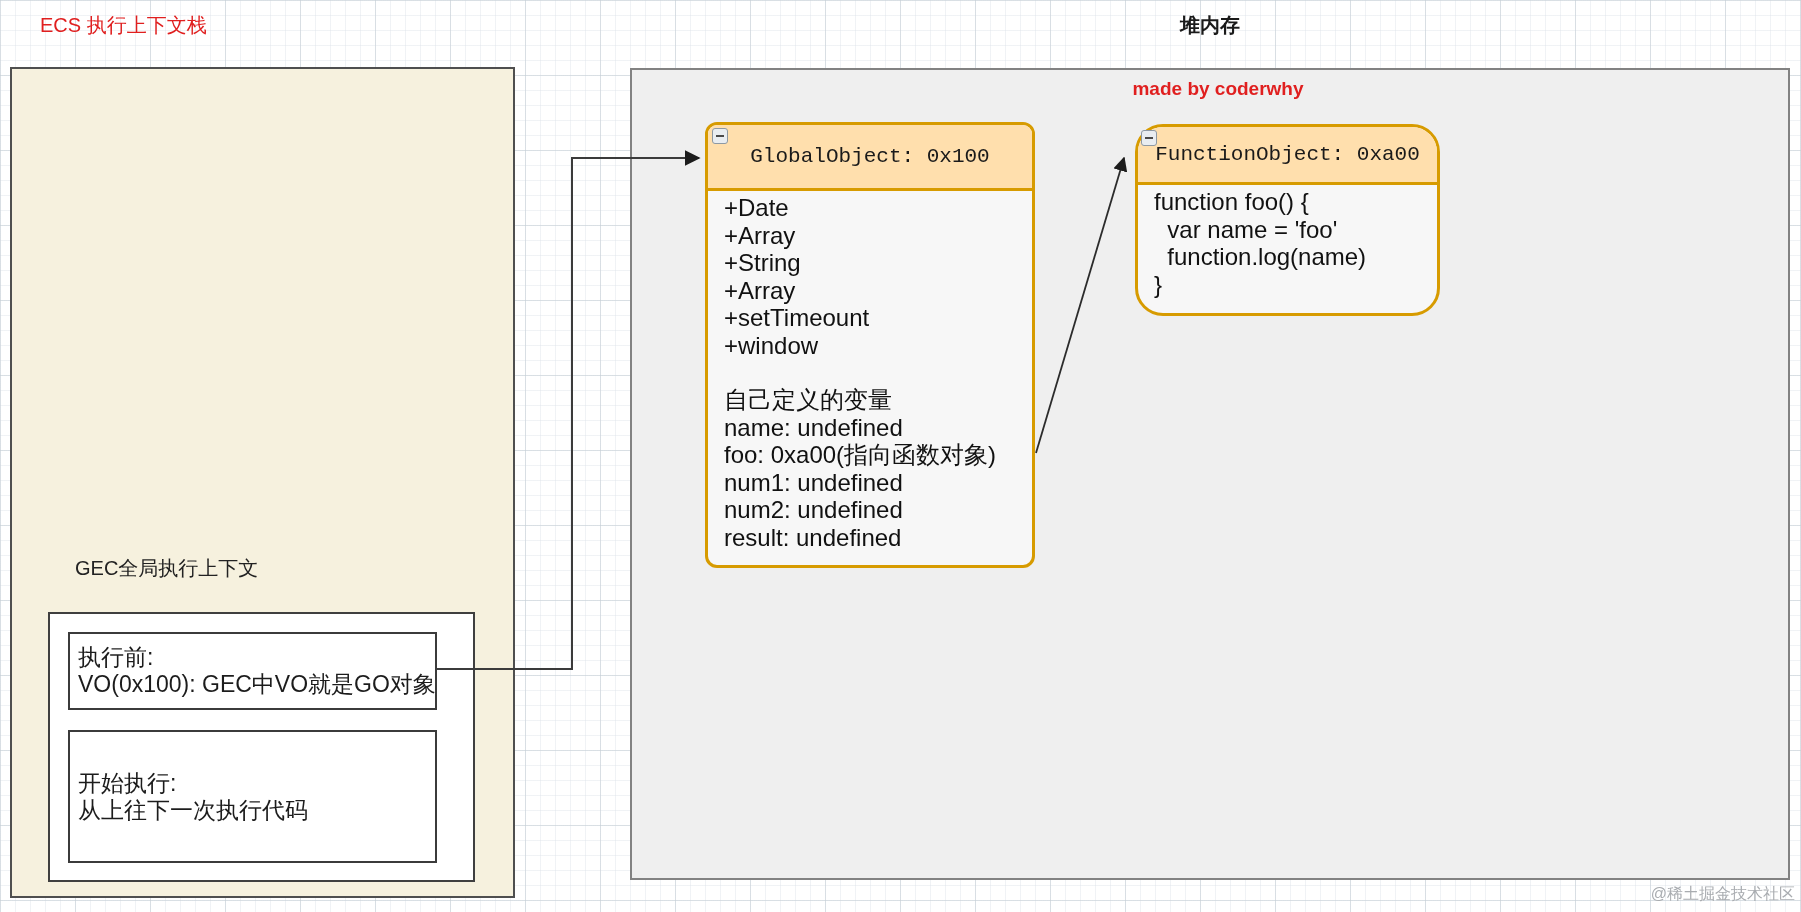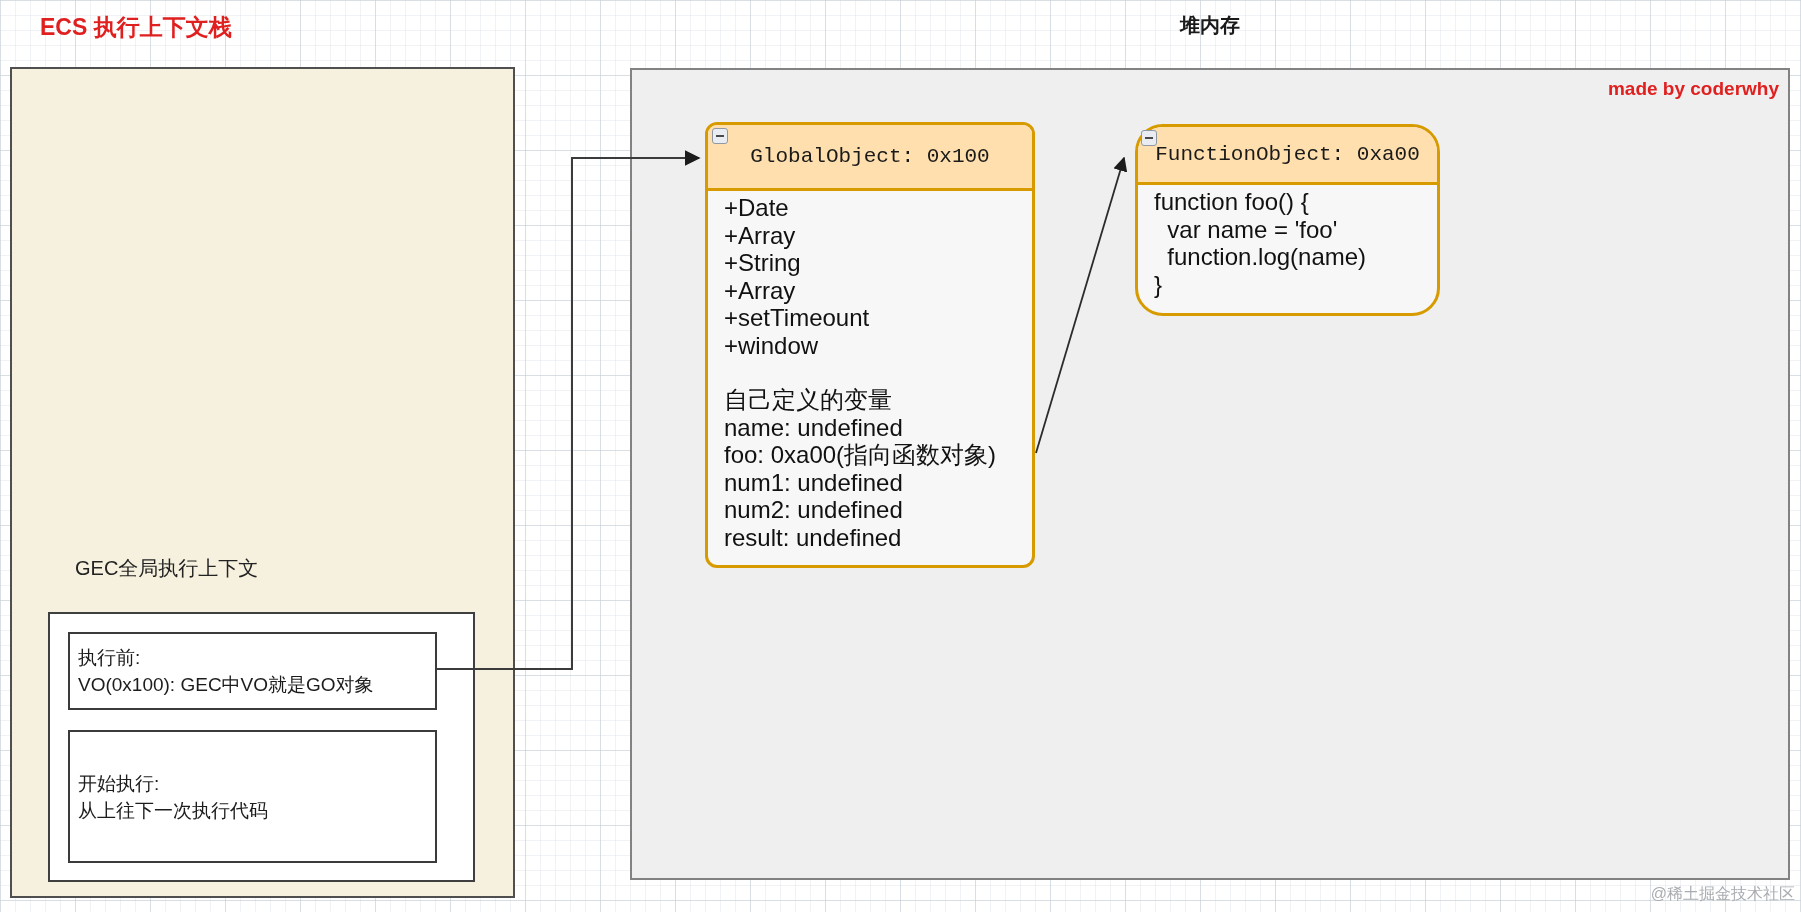--- a/index.html
+++ b/index.html
@@ -8,32 +8,32 @@
     font-family:"Liberation Sans","DejaVu Sans",sans-serif;color:#1c1c1c;
     background-color:#ffffff;
     background-image:
       linear-gradient(to right, rgba(198,206,214,.55) 1px, transparent 1px),
       linear-gradient(to bottom, rgba(198,206,214,.55) 1px, transparent 1px),
       linear-gradient(to right, rgba(222,228,234,.45) 1px, transparent 1px),
       linear-gradient(to bottom, rgba(222,228,234,.45) 1px, transparent 1px);
     background-size:75px 75px,75px 75px,15px 15px,15px 15px;
   }
   .abs{position:absolute;}
-  .title-red{color:#e01f1f;font-weight:700;font-size:23px;}
+  .title-red{color:#e01f1f;font-weight:400;font-size:20px;}
   .title-black{color:#1a1a1a;font-weight:700;font-size:20px;text-align:center;}
   
   .stack-panel{left:10px;top:67px;width:505px;height:831px;background:#f6f1de;border:2px solid #4f4f4f;box-sizing:border-box;}
   .gec-label{left:75px;top:555px;font-size:20px;color:#222;}
   .gec-outer{left:48px;top:612px;width:427px;height:270px;background:#ffffff;border:2px solid #3f3f3f;box-sizing:border-box;}
-  .gec-inner{background:#ffffff;border:2px solid #3b3b3b;box-sizing:border-box;display:flex;flex-direction:column;justify-content:center;padding-left:8px;font-size:19px;line-height:27px;}
+  .gec-inner{background:#ffffff;border:2px solid #3b3b3b;box-sizing:border-box;display:flex;flex-direction:column;justify-content:center;padding-left:8px;font-size:23px;line-height:27px;}
   .gec-inner-before{left:68px;top:632px;width:369px;height:78px;}
   .gec-inner-run{left:68px;top:730px;width:369px;height:133px;justify-content:center;}
   
   .heap-panel{left:630px;top:68px;width:1160px;height:812px;background:#efefef;border:2px solid #828282;box-sizing:border-box;}
-  .credit{left:619px;top:78px;width:1160px;text-align:right;color:#e01f1f;font-weight:700;font-size:19px;}
+  .credit{left:638px;top:78px;width:1160px;text-align:center;color:#e01f1f;font-weight:700;font-size:19px;}
   
   .uml-box{border:3px solid #d79b00;border-radius:12px;background:#f7f7f7;box-sizing:border-box;overflow:hidden;}
   .uml-global{left:705px;top:122px;width:330px;height:446px;}
   .uml-function{left:1135px;top:124px;width:305px;height:192px;border-radius:28px;}
   .uml-header{background:#ffdfad;border-bottom:3px solid #d79b00;display:flex;align-items:center;justify-content:center;font-size:21px;color:#1a1a1a;font-family:Liberation Mono, monospace;}
   .uml-global .uml-header{height:63px;}
   .uml-function .uml-header{height:55px;}
   .uml-body{padding:3px 0 0 16px;font-size:24px;line-height:27.5px;color:#111;}
   .line{white-space:pre;}
   .spacer{height:27px;}

